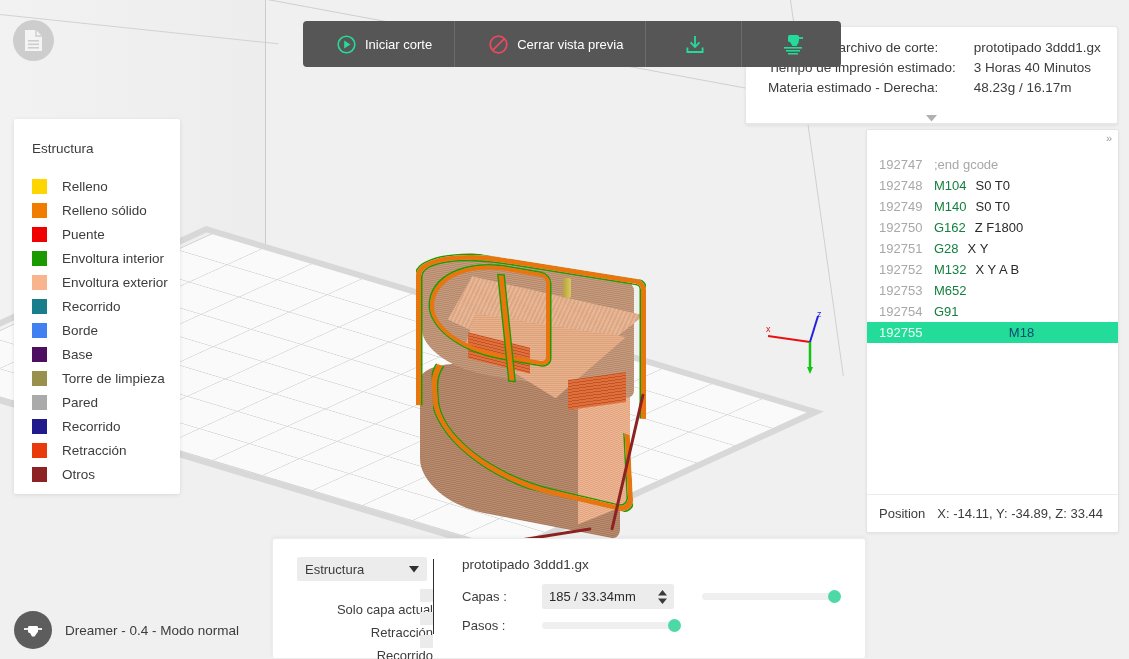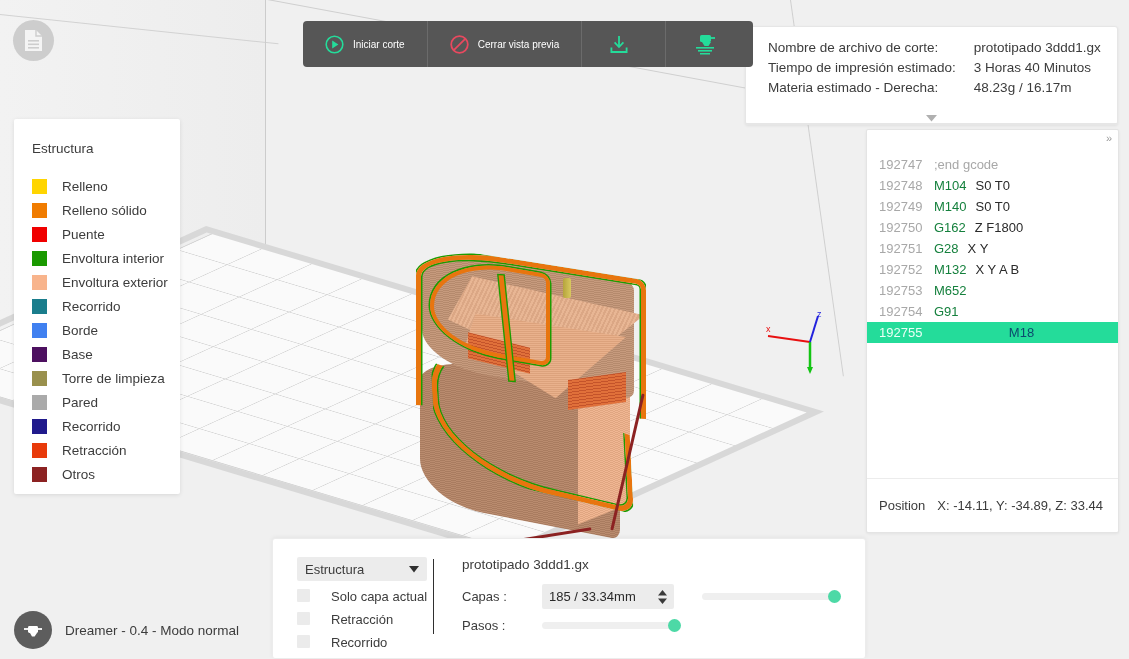--- a/index.html
+++ b/index.html
@@ -158,22 +158,22 @@
   #gizmo { position: absolute; left: 762px; top: 308px; width: 64px; height: 66px; }
 
   
   #toolbar {
     position: absolute; left: 303px; top: 21px; height: 46px;
     background: #565656; border-radius: 4px;
     display: flex; align-items: stretch; z-index: 40;
   }
   .tb-item {
     display: flex; align-items: center; gap: 9px;
-    padding: 0 22px; color: #ffffff; font-size: 10px;
-    border-right: 1px solid #6b6b6b; cursor: pointer; white-space: nowrap;
+    padding: 0 22px; color: #ffffff; font-size: 13px;
+    border-right: 1px solid #6b6b6b; cursor: pointer; white-space: nowrap; margin-left: 12px;
   }
   .tb-item:last-child { border-right: none; }
   .tb-icon { display: flex; align-items: center; }
   .tb-item.icon-only { padding: 0 26px; }
 
   
   #info-panel {
     position: absolute; left: 745px; top: 26px; width: 373px; height: 99px;
     background: #ffffff; border: 1px solid #e6e6e6;
     border-radius: 3px; z-index: 30;
@@ -212,21 +212,21 @@
   }
   .gl { display: flex; gap: 9px; padding: 1.5px 0 1.5px 12px; font-size: 13px; line-height: 18px; }
   .gl .num { color: #a8a8a8; min-width: 46px; }
   .gl .cmd { color: #15803d; }
   .gl .args { color: #2a2a2a; }
   .gl .comment { color: #a8a8a8; }
   .gl.sel { background: #24dc9a; justify-content: space-between; }
   .gl.sel .num { color: #eafff6; }
   .gl.sel .cmd { color: #0c4a6e; }
   #gcode-foot {
-    flex: none; height: 54px; border-top: 1px solid #ececec;
+    flex: none; height: 38px; border-top: 1px solid #ececec;
     display: flex; align-items: center; padding-left: 12px; gap: 12px;
     font-size: 13px; color: #3c3c3c; white-space: nowrap;
   }
 
   
   #legend {
     position: absolute; left: 14px; top: 119px; width: 166px; height: 375px;
     background: #ffffff; border-radius: 2px; z-index: 20;
     box-shadow: 0 1px 4px rgba(0,0,0,0.10);
     padding: 22px 0 0 18px;
@@ -243,21 +243,21 @@
     z-index: 35; display: flex; padding: 18px 0 0 0;
     box-shadow: 0 -1px 4px rgba(0,0,0,0.05);
   }
   #bp-left { width: 160px; padding-left: 24px; }
   #bp-select {
     width: 130px; height: 24px; background: #ececec; border: none;
     border-radius: 2px; display: flex; align-items: center;
     padding: 0 8px; font-size: 13px; color: #3c3c3c;
     justify-content: space-between; cursor: pointer; margin-bottom: 8px;
   }
-  .cb-row { display: flex; align-items: flex-start; gap: 21px; height: 23px; cursor: pointer; }
+  .cb-row { display: flex; align-items: flex-end; gap: 0; height: 23px; cursor: pointer; flex-direction: column; }
   .cb { width: 13px; height: 13px; background: #ebebeb; border-radius: 1px; flex: none; }
   .cb-label { font-size: 13px; color: #3c3c3c; }
   #bp-sep { width: 1px; background: #2f2f2f; margin: 2px 0 24px 0; }
   #bp-right { flex: 1; padding-left: 28px; }
   #bp-filename { font-size: 13.5px; color: #3c3c3c; margin-bottom: 12px; }
   .ctl-row { display: flex; align-items: center; gap: 28px; margin-bottom: 9px; }
   .ctl-label { font-size: 13px; color: #3c3c3c; width: 52px; }
   .spin {
     width: 132px; height: 25px; background: #ececec; border-radius: 2px;
     display: flex; align-items: center; justify-content: space-between;

